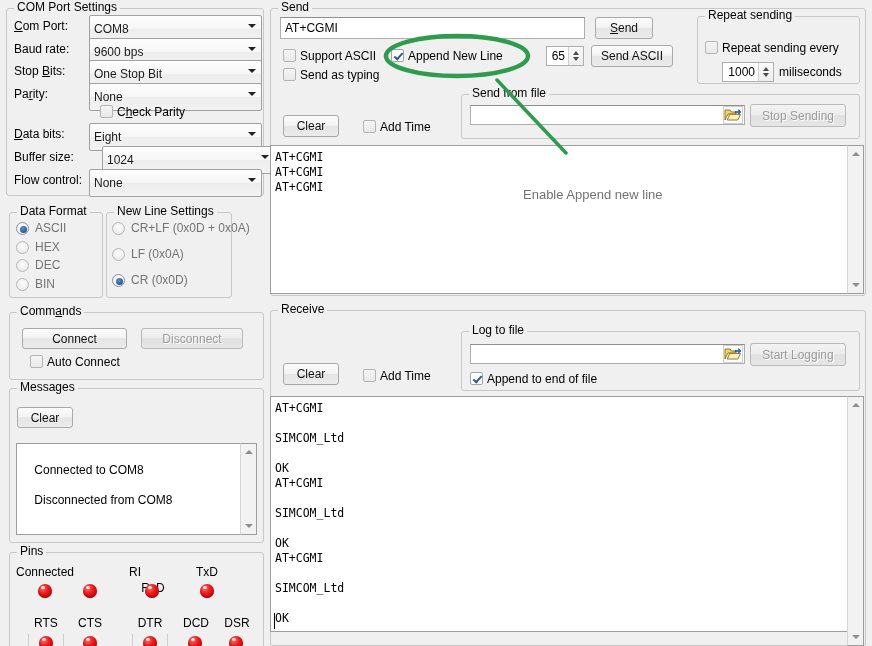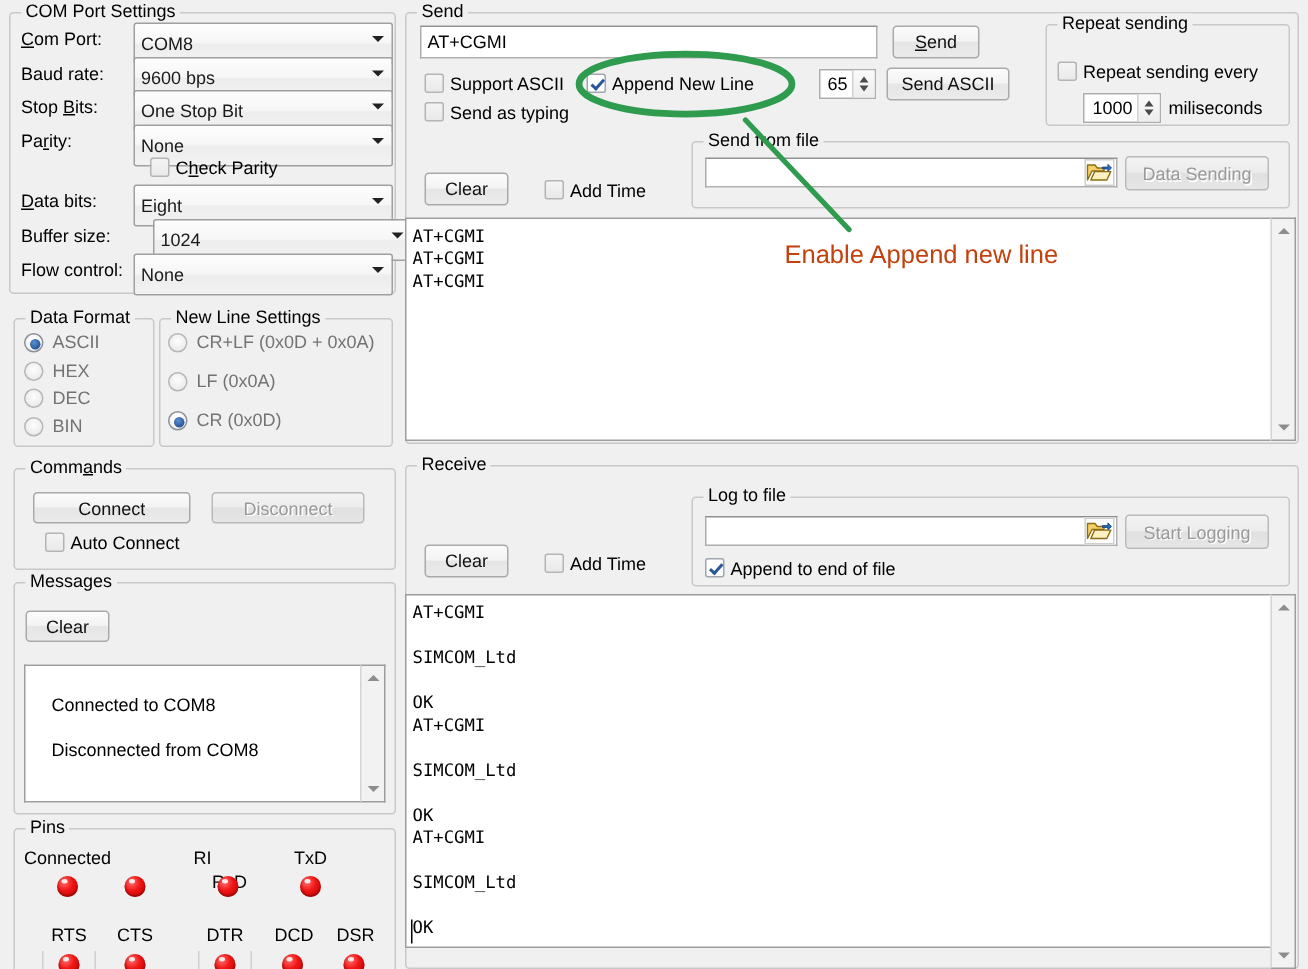--- a/index.html
+++ b/index.html
@@ -273,23 +273,24 @@
     position: absolute;
     width: 20px; height: 18px;
     background: #fdfdfd;
     border: 1px solid #cfcfcf;
   }
 
   
   .anno-svg { position: absolute; left: 0; top: 0; pointer-events: none; }
   .anno-text {
     position: absolute;
-    font-size: 17px;
-    color: #c2410c;
-    white-space: nowrap;
+    font-size: 13px;
+    color: #737373;
+    white-space: nowrap;
+    margin-top: 27px;
   }
 
   
   .caret {
     position: absolute;
     width: 1px;
     background: #000;
   }
 </style>
 </head>
@@ -360,21 +361,21 @@
   </div>
   <div class="radio" style="left:16px; top:258px;">
     <span class="rb"></span>
     <span>DEC</span>
   </div>
   <div class="radio" style="left:16px; top:277px;">
     <span class="rb"></span>
     <span>BIN</span>
   </div>
 
-  <div class="group" style="left:106px; top:212px; width:156px; height:86px;">
+  <div class="group" style="left:106px; top:212px; width:126px; height:86px;">
     <span class="legend">New Line Settings</span>
   </div>
   <div class="radio" style="left:112px; top:221px;">
     <span class="rb"></span>
     <span>CR+LF (0x0D + 0x0A)</span>
   </div>
   <div class="radio" style="left:112px; top:247px;">
     <span class="rb"></span>
     <span>LF (0x0A)</span>
   </div>
@@ -502,21 +503,21 @@
     <span></span>
   </div>
   <div class="folderbtn" style="left:723px; top:106px;">
     <svg width="18" height="16" viewBox="0 0 18 16">
       <path d="M1 13 L1 3 L6 3 L7.5 5 L12 5 L12 7 L4 7 L1 13 Z" fill="#f7d067" stroke="#8a6d14" stroke-width="0.9" stroke-linejoin="round"></path>
       <path d="M3.2 13 L5.8 7.4 L16.5 7.4 L13.9 13 Z" fill="#fdf0c0" stroke="#8a6d14" stroke-width="0.9" stroke-linejoin="round"></path>
       <path d="M11 4.4 L14.6 4.4 L14.6 2.6 L17 5 L14.6 7.2 L14.6 5.6 L11 5.6 Z" fill="#2b6fc2" stroke="#16447e" stroke-width="0.6" stroke-linejoin="round"></path>
     </svg>
   </div>
   <div class="btn disabled" style="left:750px; top:104px; width:96px; height:23px;">
-    <span>Data Sending</span>
+    <span>Stop Sending</span>
   </div>
 
   <div class="btn" style="left:283px; top:115px; width:56px; height:22px;">
     <span>Clear</span>
   </div>
   <div class="cbox" style="left:363px; top:120px;">
     <span class="bx"></span>
     <span>Add Time</span>
   </div>
 

